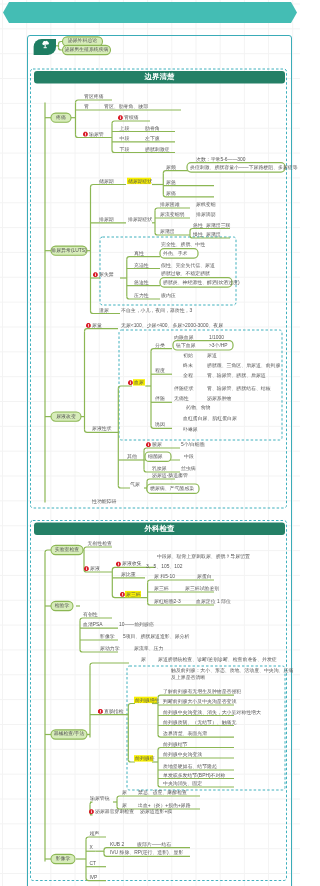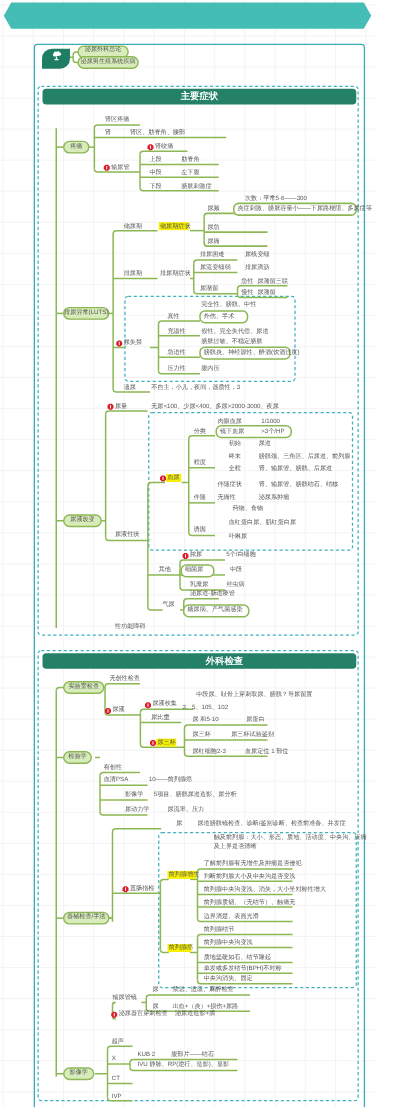--- a/index.html
+++ b/index.html
@@ -236,22 +236,22 @@
     <g id="g-root">
       <path d="M33.6 46.9a8 8 0 0 1 8-8H56v8a8 8 0 0 1-8 8H33.6z" fill="#1e7d62"></path>
       <g fill="#fff">
         <path d="M43.2 45.1c-.55-.2-.9-.72-.9-1.3 0-.5.27-.94.68-1.18.02-.84.72-1.52 1.58-1.52.3 0 .58.08.82.23a1.6 1.6 0 0 1 2.54.6c.6.13 1.05.66 1.05 1.3 0 .73-.6 1.32-1.35 1.32z"></path>
         <path d="M44.55 45.1h1.25l-.2 2.5h-.85z"></path>
         <path d="M43.6 47.2h3.2v1.0h-3.2z"></path>
       </g>
     </g>
   </svg>
   <div id="labels">
-      <div class="sec" style="left: 34px; top: 71px; width: 251px; line-height: 12.5px;">主要症状</div>
-      <div class="sec" style="left: 34px; top: 522.5px; width: 251px; line-height: 12.5px; margin-left: 20px;">外科检查</div>
+      <div class="sec" style="left: 34px; top: 71px; width: 251px; line-height: 12.5px;">边界清楚</div>
+      <div class="sec" style="left: 34px; top: 522.5px; width: 251px; line-height: 12.5px;">外科检查</div>
       <div class="nd" style="font-size: 4.9px; left: 62.5px; width: 40px; text-align: center; top: 38.462px;">泌尿外科总论</div>
       <div class="nd" style="font-size: 4.9px; left: 62.5px; width: 48px; text-align: center; top: 46.962px;">泌尿男生殖系统疾病</div>
       <div class="nd" style="font-size: 4.9px; left: 51px; width: 20px; text-align: center; top: 114.662px;">疼痛</div>
       <div class="nd" style="font-size: 4.9px; left: 51px; width: 36px; text-align: center; top: 247.662px;">排尿异常(LUTS)</div>
       <div class="nd" style="font-size: 4.9px; left: 51px; width: 30px; text-align: center; top: 413.562px;">尿液改变</div>
       <div class="nd" style="font-size: 4.9px; left: 84px; top: 94.022px;">肾区疼痛</div>
       <div class="nd" style="font-size: 4.9px; left: 84px; top: 104.022px;">肾</div>
       <div class="nd" style="font-size: 4.9px; left: 104px; top: 104.022px;">肾区、肋脊角、腰部</div>
       <div class="nd" style="font-size: 4.9px; left: 89px; top: 131.522px;">输尿管</div>
       <div class="nd" style="font-size: 4.9px; left: 124px; top: 115.022px;">肾绞痛</div>

